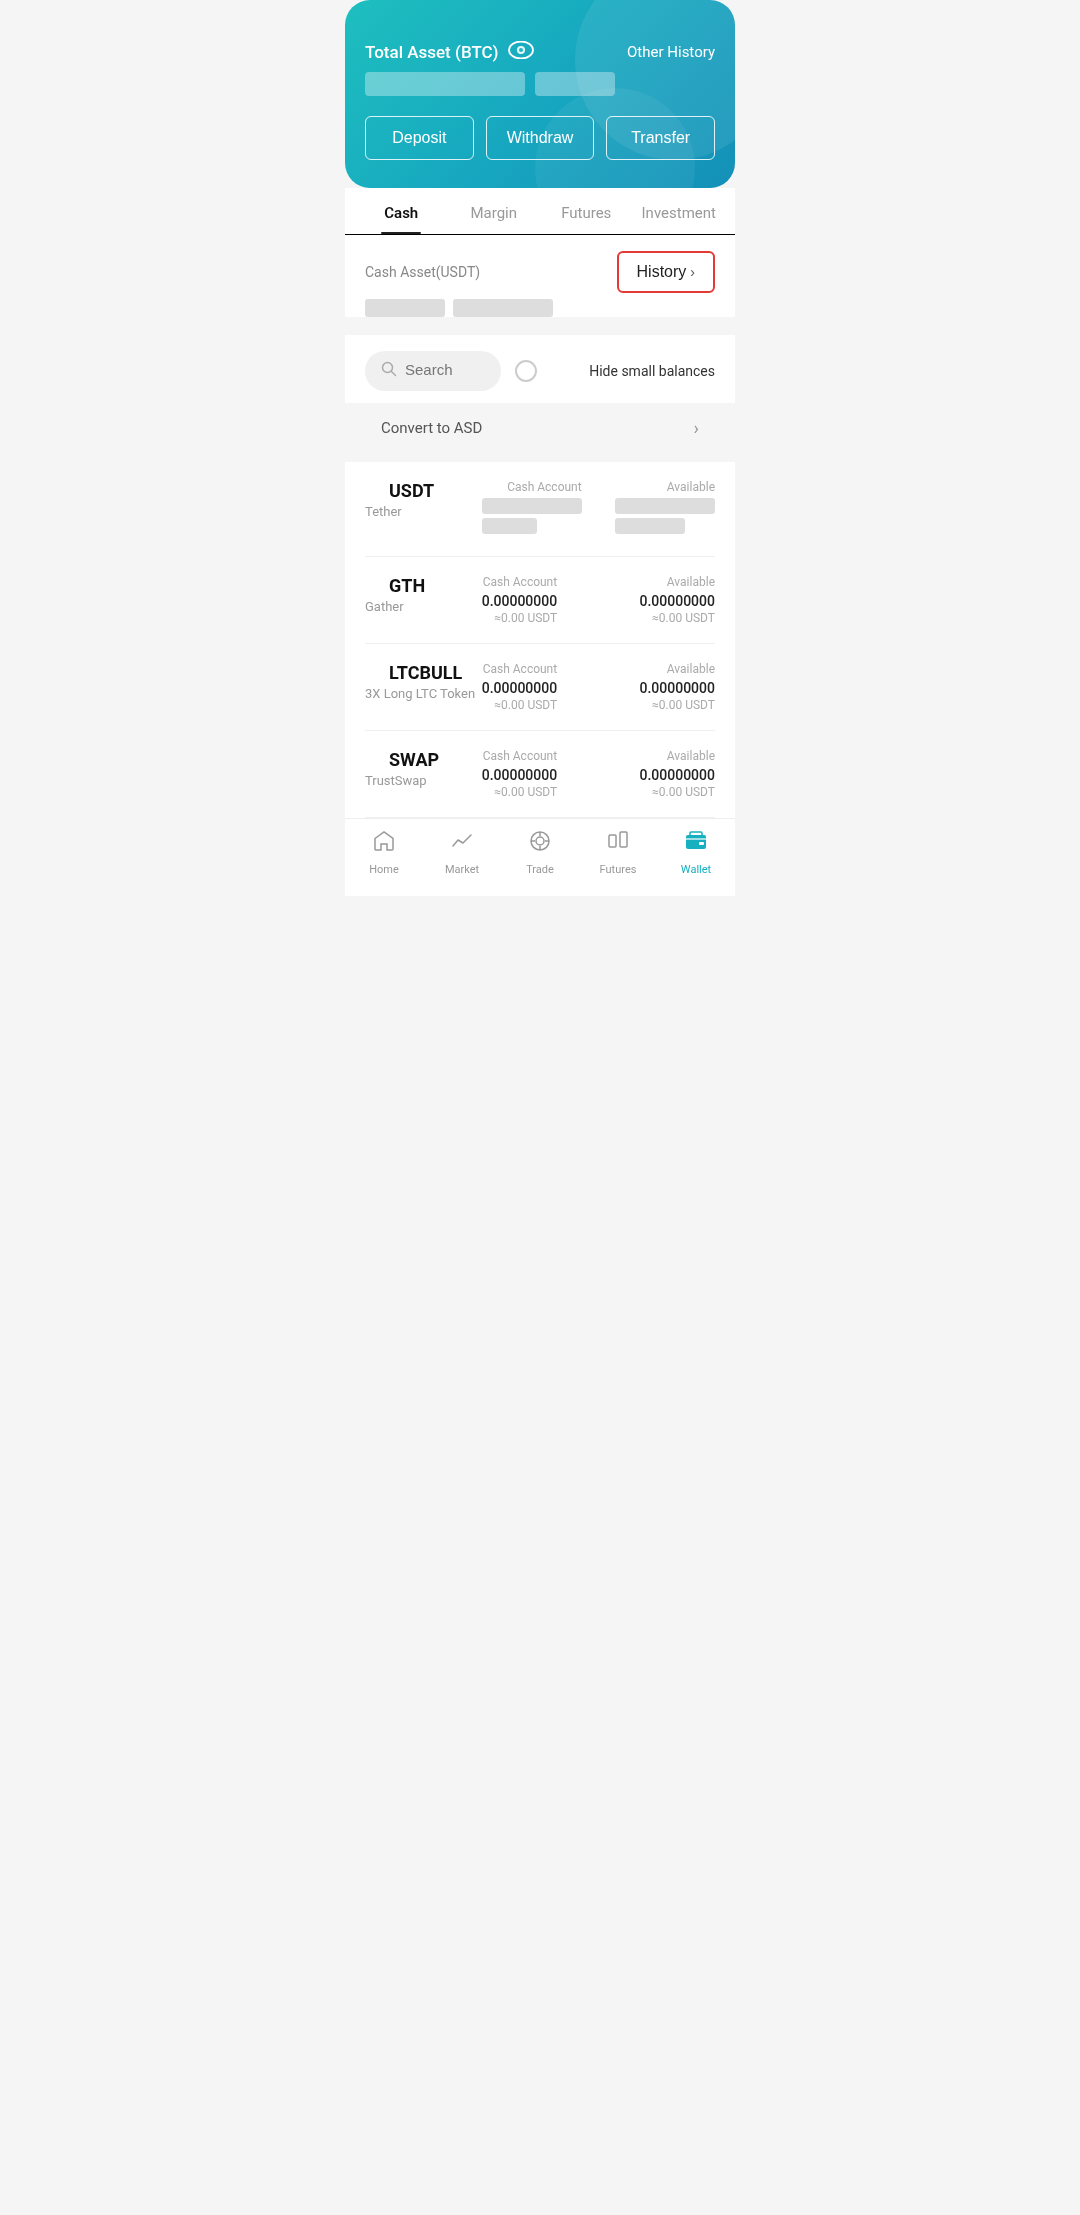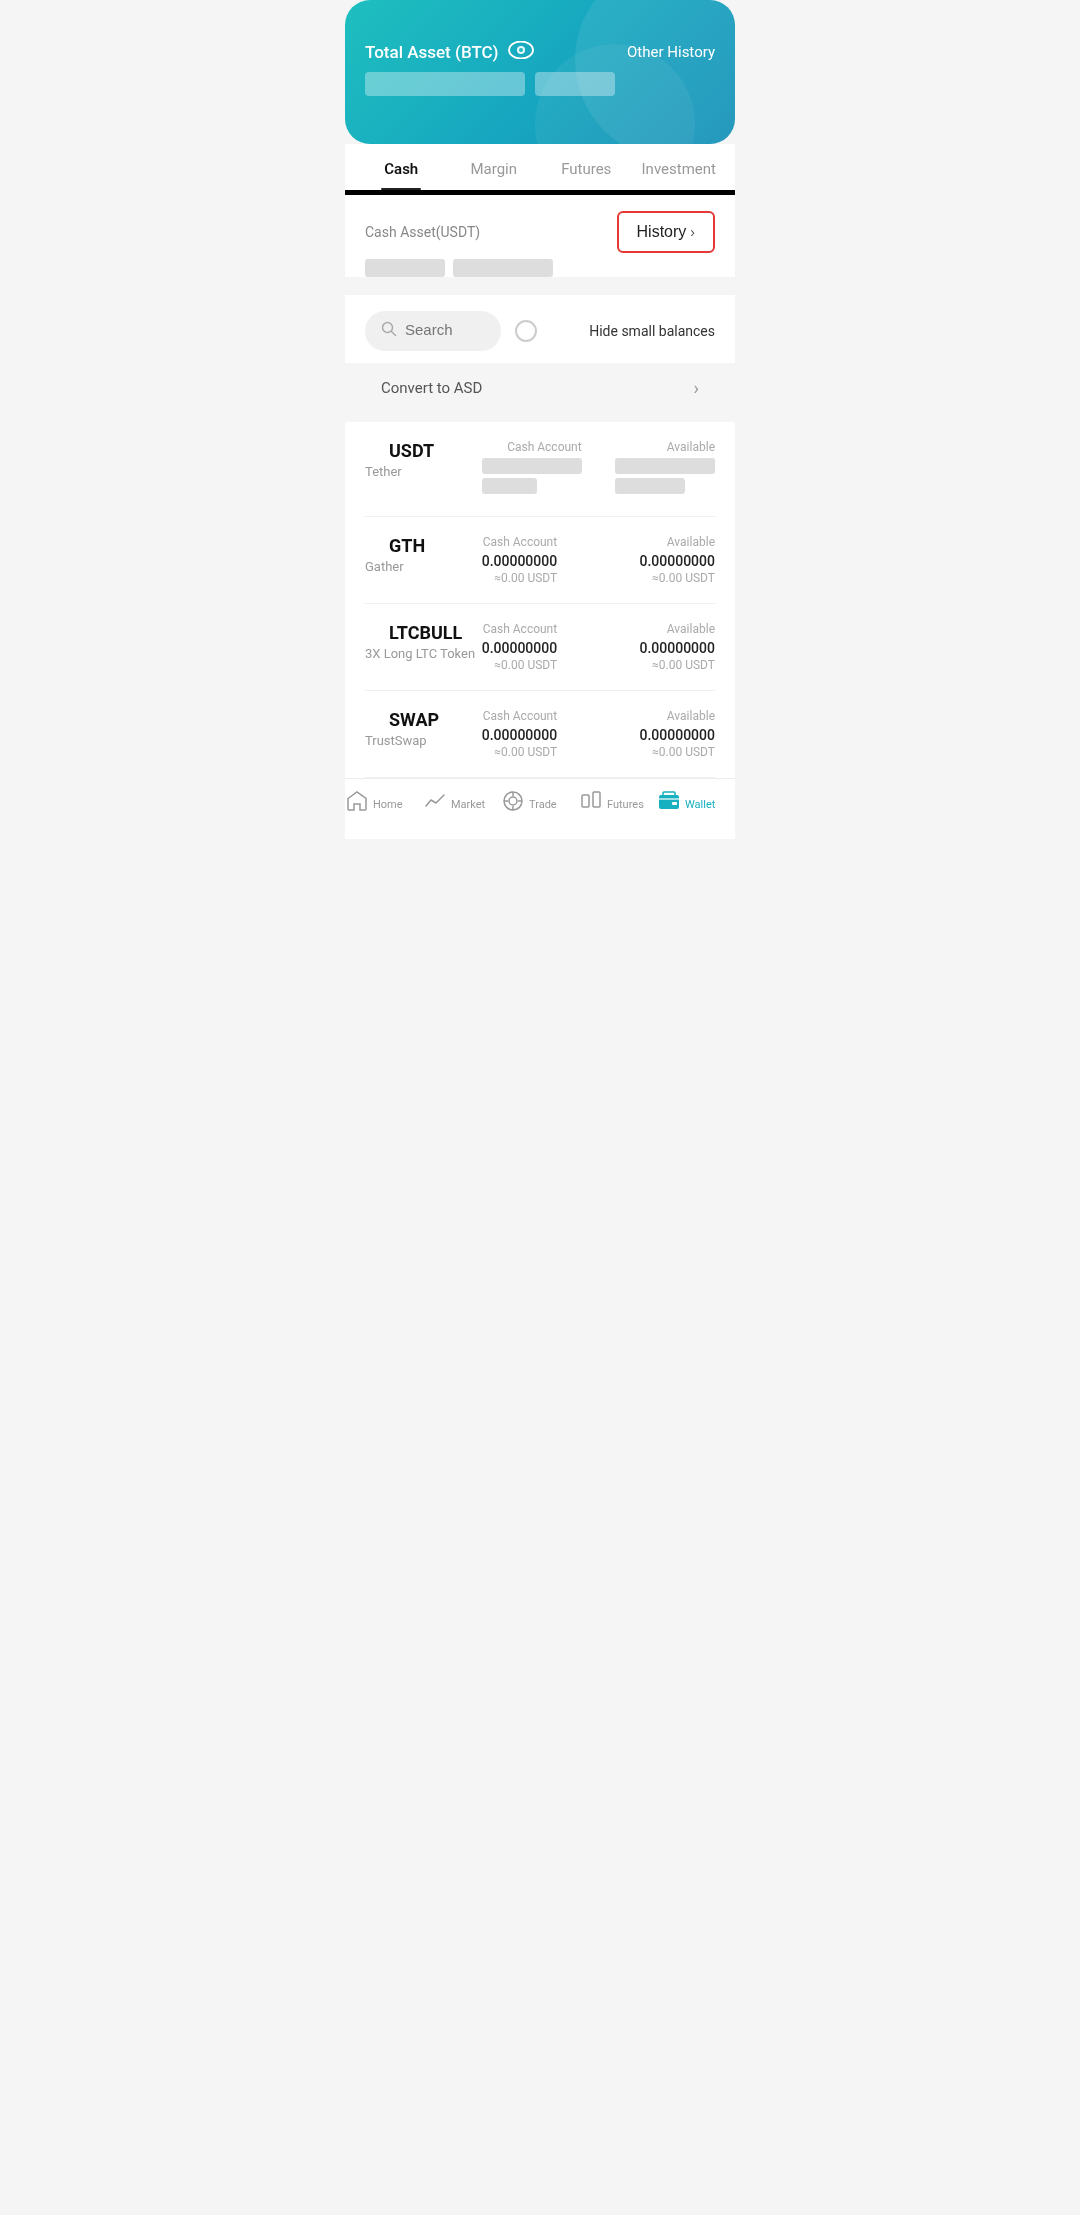--- a/index.html
+++ b/index.html
@@ -96,21 +96,21 @@
       border-radius: 6px;
       font-size: 16px;
       font-weight: 500;
       cursor: pointer;
       text-align: center;
     }
 
     
     .tabs-section {
       background: white;
-      border-bottom: 5px solid #000000;
+      border-bottom: 1px solid #000000;
     }
     .tabs {
       display: flex;
       padding: 0 10px;
     }
     .tab {
       flex: 1;
       text-align: center;
       padding: 16px 0 12px 0;
       font-size: 15px;
@@ -316,20 +316,21 @@
       background: white;
       border-top: 1px solid #eee;
       display: flex;
       padding: 10px 0 20px 0;
       position: sticky;
       bottom: 0;
     }
     .nav-item {
       flex: 1;
       display: flex;
+      flex-direction: column;
       align-items: center;
       gap: 4px;
       cursor: pointer;
     }
     .nav-icon {
       font-size: 24px;
       color: #999;
     }
     .nav-icon.active-icon {
       color: #17b0c0;
@@ -357,20 +358,25 @@
         </svg>
       </span>
     </div>
     <span class="other-history">Other History</span>
   </div>
   <div class="balance-row">
     <div class="balance-blurred">
       <div class="blur-block wide"></div>
       <div class="blur-block medium"></div>
     </div>
+  </div>
+  <div class="action-buttons">
+    <button class="action-btn">Deposit</button>
+    <button class="action-btn">Withdraw</button>
+    <button class="action-btn">Transfer</button>
   </div>
 </div>
 
 <div class="tabs-section">
   <div class="tabs">
     <div class="tab active">
       <span>Cash</span>
     </div>
     <div class="tab">
       <span>Margin</span>

